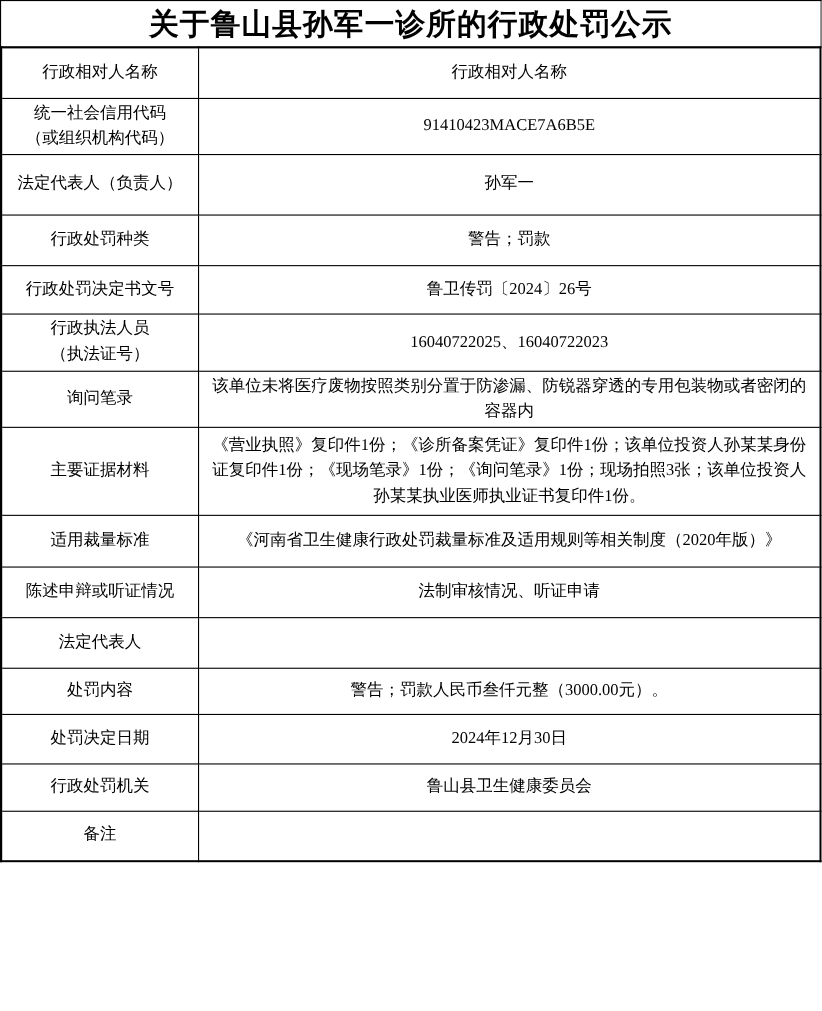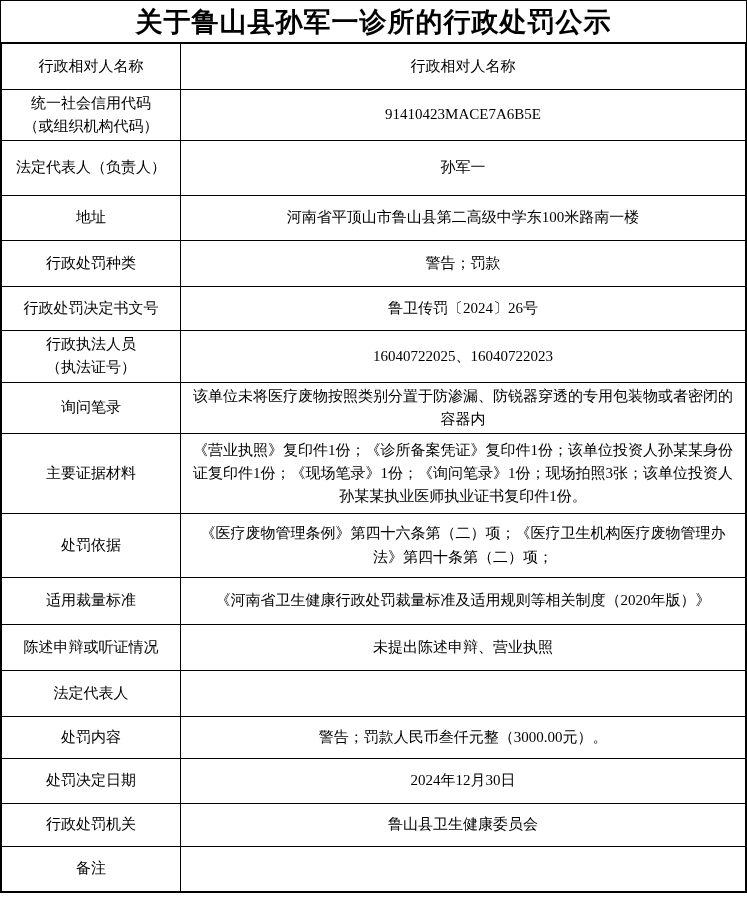--- a/index.html
+++ b/index.html
@@ -66,24 +66,20 @@
       </tr>
       <tr style="height:49px;">
         <td class="cell-label">统一社会信用代码
 （或组织机构代码）</td>
         <td class="cell-value">91410423MACE7A6B5E</td>
       </tr>
       <tr style="height:55px;margin-left:48px;">
         <td class="cell-label">法定代表人（负责人）</td>
         <td class="cell-value">孙军一</td>
       </tr>
-      <tr style="height:45px;">
-        <td class="cell-label">地址</td>
-        <td class="cell-value">河南省平顶山市鲁山县第二高级中学东100米路南一楼</td>
-      </tr>
       <tr style="height:46px;padding-left:24px;">
         <td class="cell-label">行政处罚种类</td>
         <td class="cell-value">警告；罚款</td>
       </tr>
       <tr style="height:44px;">
         <td class="cell-label">行政处罚决定书文号</td>
         <td class="cell-value">鲁卫传罚〔2024〕26号</td>
       </tr>
       <tr style="height:48px;">
         <td class="cell-label">行政执法人员
@@ -91,31 +87,27 @@
         <td class="cell-value">16040722025、16040722023</td>
       </tr>
       <tr style="height:48px;">
         <td class="cell-label">询问笔录</td>
         <td class="cell-value">该单位未将医疗废物按照类别分置于防渗漏、防锐器穿透的专用包装物或者密闭的容器内</td>
       </tr>
       <tr style="height:80px;">
         <td class="cell-label">主要证据材料</td>
         <td class="cell-value">《营业执照》复印件1份；《诊所备案凭证》复印件1份；该单位投资人孙某某身份证复印件1份；《现场笔录》1份；《询问笔录》1份；现场拍照3张；该单位投资人孙某某执业医师执业证书复印件1份。</td>
       </tr>
-      <tr style="height:64px;">
-        <td class="cell-label">处罚依据</td>
-        <td class="cell-value">《医疗废物管理条例》第四十六条第（二）项；《医疗卫生机构医疗废物管理办法》第四十条第（二）项；</td>
-      </tr>
       <tr style="height:47px;">
         <td class="cell-label">适用裁量标准</td>
         <td class="cell-value">《河南省卫生健康行政处罚裁量标准及适用规则等相关制度（2020年版）》</td>
       </tr>
       <tr style="height:46px;margin-left:32px;">
         <td class="cell-label">陈述申辩或听证情况</td>
-        <td class="cell-value">未提出陈述申辩、营业执照</td>
+        <td class="cell-value">法制审核情况、听证申请</td>
       </tr>
       <tr style="height:46px;">
         <td class="cell-label">法定代表人</td>
         <td class="cell-value"></td>
       </tr>
       <tr style="height:42px;">
         <td class="cell-label">处罚内容</td>
         <td class="cell-value">警告；罚款人民币叁仟元整（3000.00元）。</td>
       </tr>
       <tr style="height:45px;">

